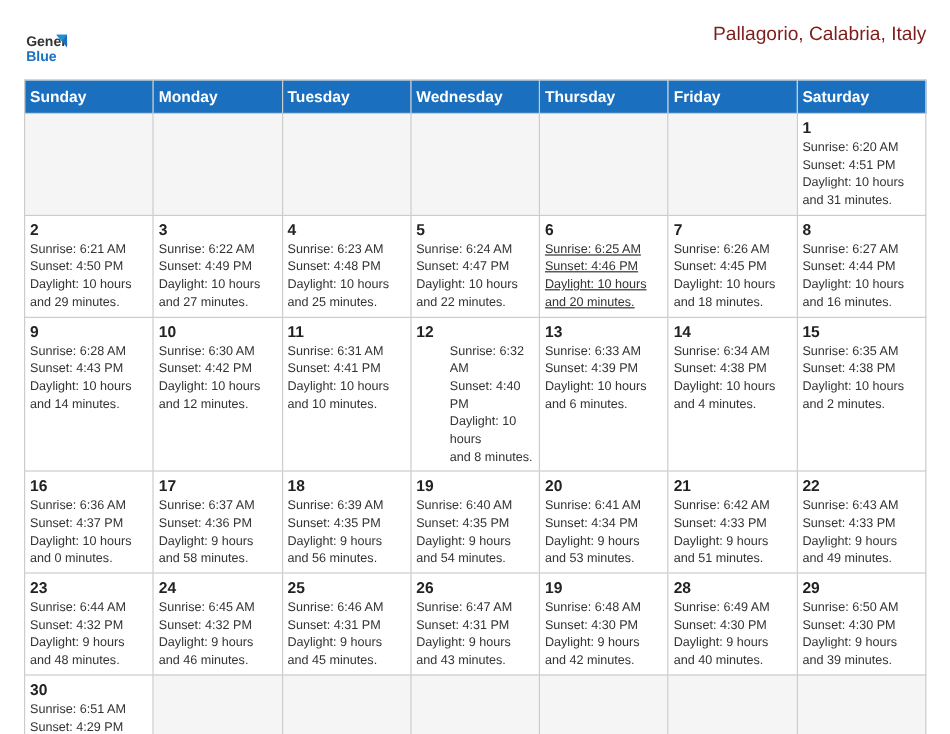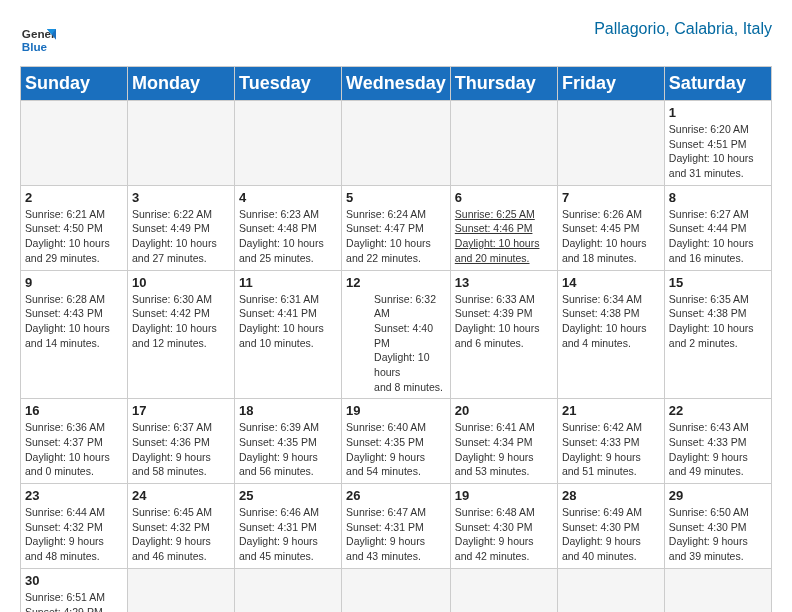--- a/index.html
+++ b/index.html
@@ -28,31 +28,31 @@
     .title-block {
       text-align: right;
     }
     .month-title {
       font-size: 32px;
       font-weight: bold;
       color: #222;
     }
     .location {
       font-size: 16px;
-      color: #0369a1;
+      color: #7f1d1d;
     }
     .calendar {
       width: 100%;
       border-collapse: collapse;
       border: 1px solid #ccc;
     }
     .calendar th {
       background: #1a6fbe;
       color: #fff;
-      font-size: 18px;
+      font-size: 13px;
       font-weight: bold;
       padding: 6px 4px;
       text-align: left;
       border: 1px solid #ccc;
     }
     .calendar td {
       vertical-align: top;
       border: 1px solid #ccc;
       padding: 4px;
       width: calc(100% / 7);

